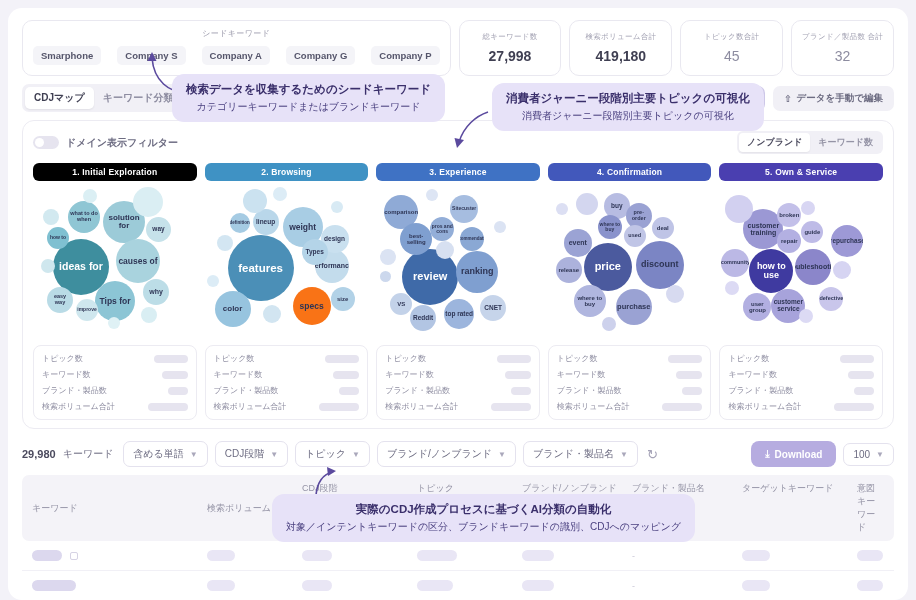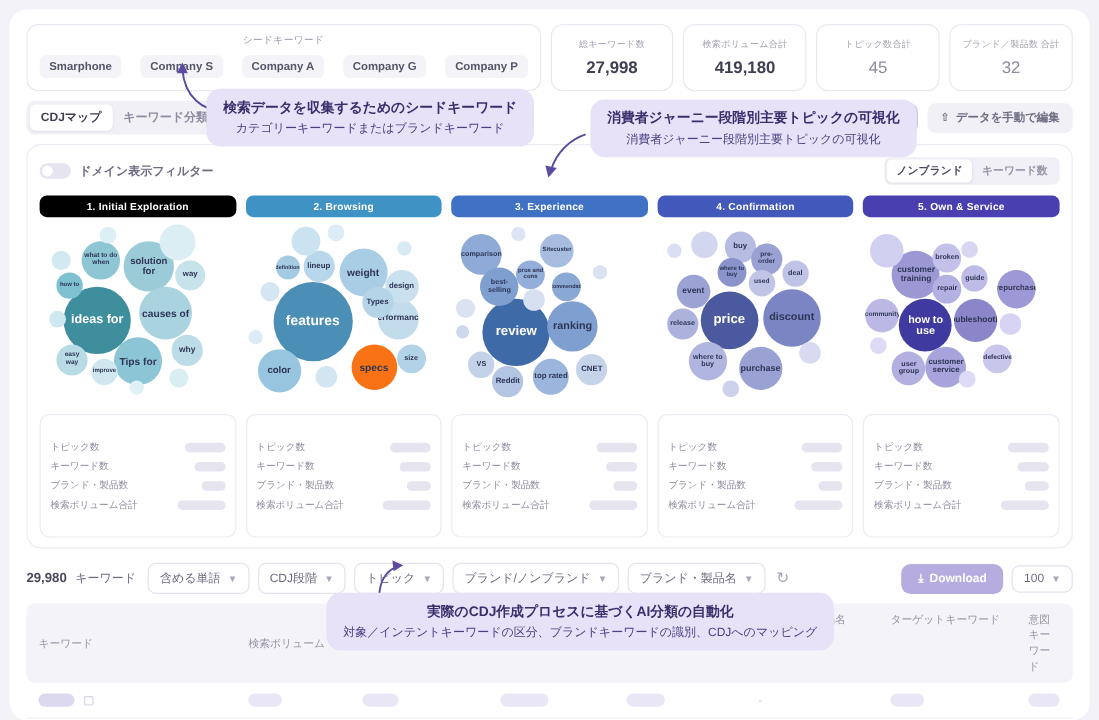--- a/index.html
+++ b/index.html
@@ -111,21 +111,21 @@
   .bubble {
     position: absolute; border-radius: 50%;
     display: flex; align-items: center; justify-content: center;
     text-align: center; line-height: 1.05; font-weight: bold;
     color: #2e3555; padding: 1px; overflow: hidden;
   }
   .bubble.lg { color: #fff; }
 
   .metric-box {
     margin-top: 6px; border: 1px solid #ecebf2; border-radius: 8px;
-    padding: 21px 8px;
+    padding: 7px 8px;
   }
   .metric-row { display: flex; align-items: center; justify-content: space-between; margin-bottom: 5px; }
   .metric-row:last-child { margin-bottom: 0; }
   .metric-label { font-size: 8px; color: #8d8ca0; }
   .sk { height: 8px; border-radius: 5px; background: #e6e4ef; }
 
   
   .filterbar {
     display: flex; align-items: center; gap: 7px;
     padding: 12px 14px 8px 14px;

